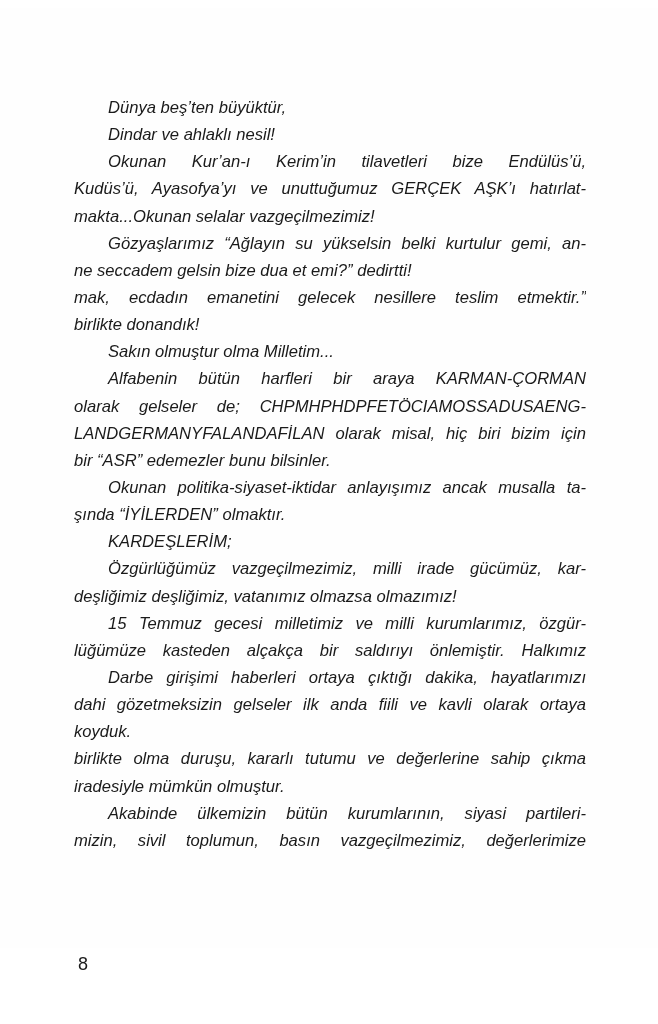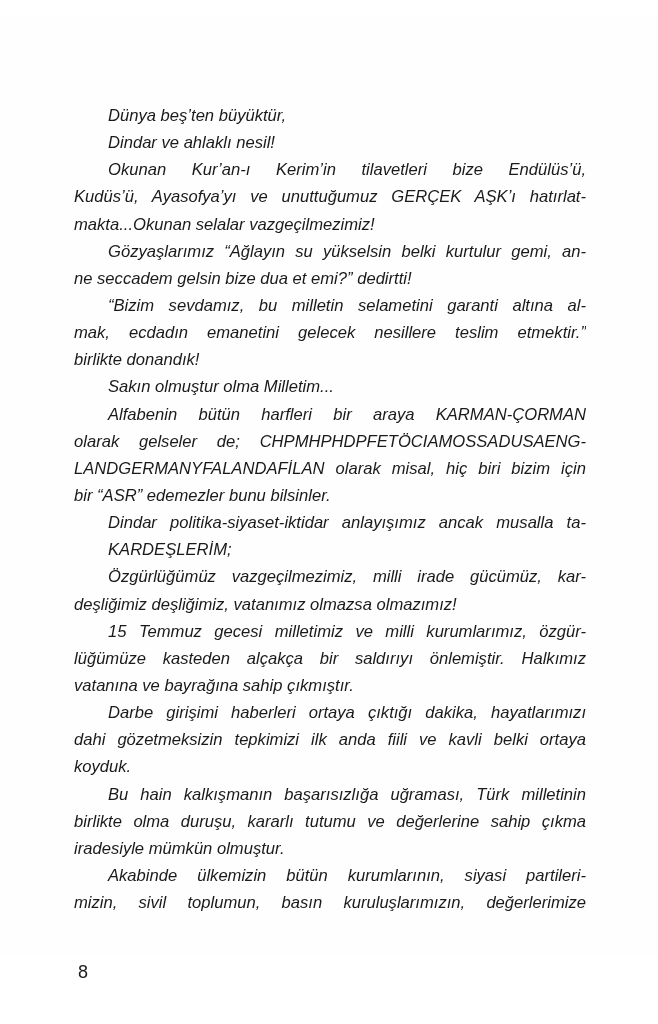--- a/index.html
+++ b/index.html
@@ -1,17 +1,17 @@
 <!DOCTYPE html>
 <html><head>
 <meta charset="utf-8">
 <style>
   html, body { margin: 0; padding: 0; background: #ffffff; }
   body { width: 658px; height: 1024px; position: relative; overflow: hidden; }
-  .page { position: absolute; left: 0; top: 16px; width: 658px; height: 940px; background: #fefefe; }
+  .page { position: absolute; left: 0; top: 8px; width: 658px; height: 940px; background: #fefefe; }
   .text-block { position: absolute; left: 74px; top: 86px; width: 512px; }
   .line {
     display: block;
     height: 27.15px;
     line-height: 27.15px;
     font-family: "Liberation Sans", sans-serif;
     font-style: italic;
     font-size: 16.6px;
     color: #1a1a1a;
     white-space: nowrap;
@@ -30,38 +30,36 @@
 
 <div class="page">
   <div class="text-block" id="text-block">
       <div class="line indent">Dünya beş’ten büyüktür,</div>
       <div class="line indent">Dindar ve ahlaklı nesil!</div>
       <div class="line indent justify">Okunan Kur’an-ı Kerim’in tilavetleri bize Endülüs’ü,</div>
       <div class="line justify">Kudüs’ü, Ayasofya’yı ve unuttuğumuz GERÇEK AŞK’ı hatırlat-</div>
       <div class="line">makta...Okunan selalar vazgeçilmezimiz!</div>
       <div class="line indent justify">Gözyaşlarımız “Ağlayın su yükselsin belki kurtulur gemi, an-</div>
       <div class="line">ne seccadem gelsin bize dua et emi?” dedirtti!</div>
-      <div class="line indent justify">“Bizim sevdamız, bu milletin selametini garanti altına al-</div>
       <div class="line justify">mak,  ecdadın emanetini gelecek nesillere teslim etmektir.”</div>
       <div class="line">birlikte donandık!</div>
       <div class="line indent">Sakın olmuştur olma Milletim...</div>
       <div class="line indent justify">Alfabenin bütün harfleri bir araya KARMAN-ÇORMAN</div>
       <div class="line justify">olarak gelseler de; CHPMHPHDPFETÖCIAMOSSADUSAENG-</div>
       <div class="line justify">LANDGERMANYFALANDAFİLAN olarak misal, hiç biri bizim için</div>
       <div class="line">bir “ASR” edemezler bunu bilsinler.</div>
-      <div class="line indent justify">Dindar politika-siyaset-iktidar anlayışımız ancak musalla ta-</div>
+      <div class="line indent justify">Okunan politika-siyaset-iktidar anlayışımız ancak musalla ta-</div>
+      <div class="line">şında “İYİLERDEN” olmaktır.</div>
       <div class="line indent">KARDEŞLERİM;</div>
       <div class="line indent justify">Özgürlüğümüz vazgeçilmezimiz, milli irade gücümüz, kar-</div>
       <div class="line">deşliğimiz deşliğimiz, vatanımız olmazsa olmazımız!</div>
       <div class="line indent justify">15 Temmuz gecesi milletimiz ve milli kurumlarımız, özgür-</div>
       <div class="line justify">lüğümüze kasteden alçakça bir saldırıyı önlemiştir. Halkımız</div>
-      <div class="line">vatanına ve bayrağına sahip çıkmıştır.</div>
       <div class="line indent justify">Darbe girişimi haberleri ortaya çıktığı dakika, hayatlarımızı</div>
-      <div class="line justify">dahi gözetmeksizin tepkimizi ilk anda fiili ve kavli belki ortaya</div>
+      <div class="line justify">dahi gözetmeksizin gelseler ilk anda fiili ve kavli olarak ortaya</div>
       <div class="line">koyduk.</div>
-      <div class="line indent justify">Bu hain kalkışmanın başarısızlığa uğraması, Türk milletinin</div>
       <div class="line justify">birlikte olma duruşu, kararlı tutumu ve değerlerine sahip çıkma</div>
       <div class="line">iradesiyle mümkün olmuştur.</div>
       <div class="line indent justify">Akabinde ülkemizin bütün kurumlarının, siyasi partileri-</div>
-      <div class="line justify">mizin, sivil toplumun, basın kuruluşlarımızın, değerlerimize</div>
+      <div class="line justify">mizin, sivil toplumun, basın vazgeçilmezimiz, değerlerimize</div>
     </div>
   <div class="page-number">8</div>
 </div>
 
 </body></html>

